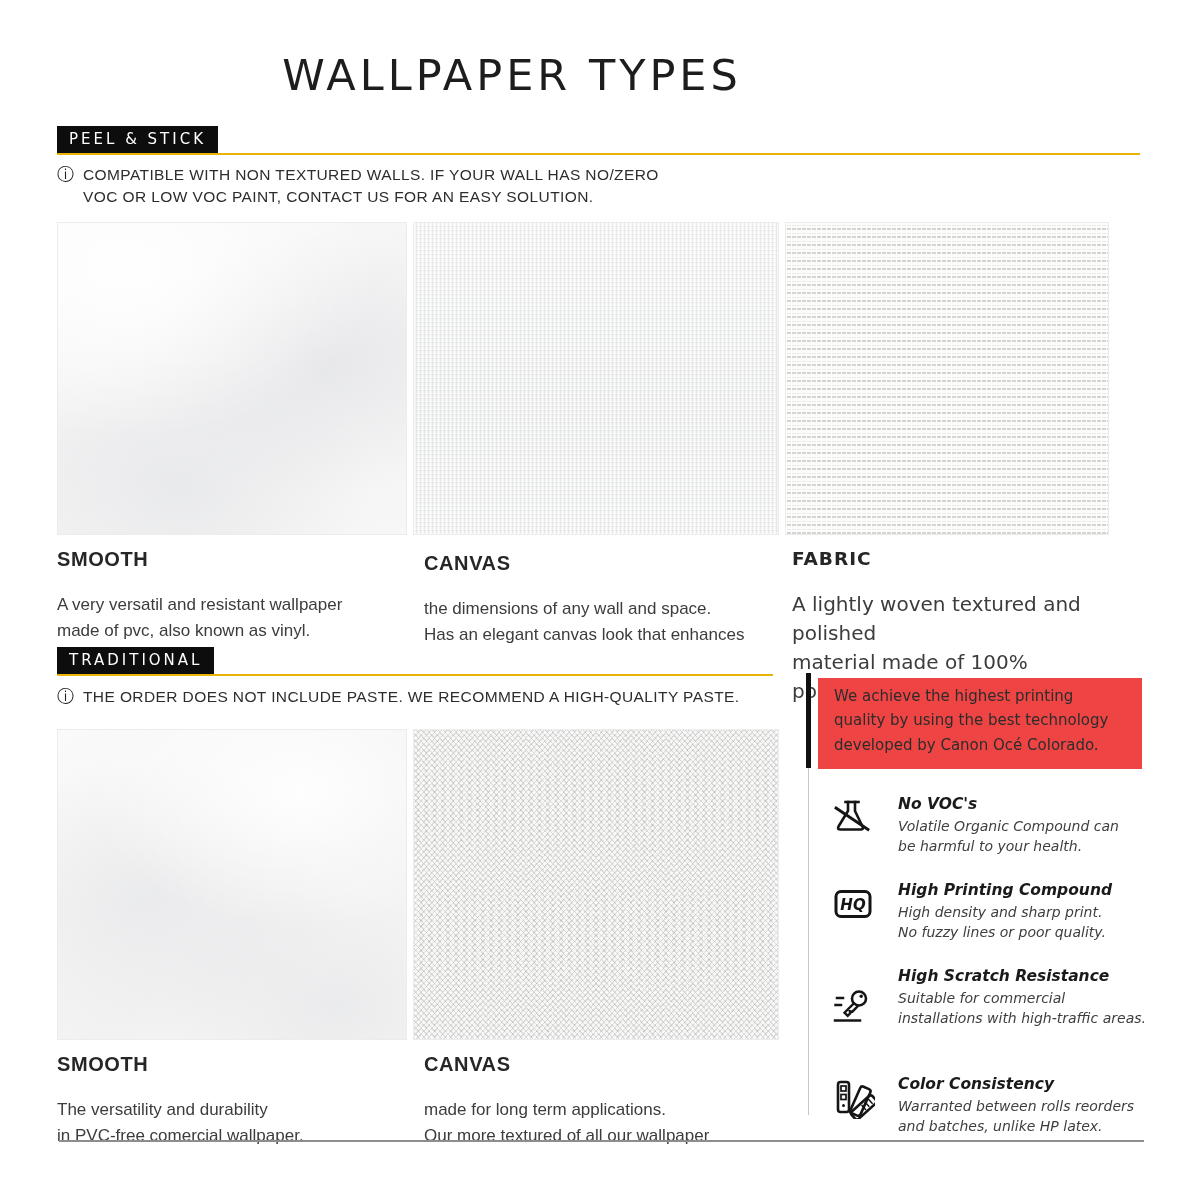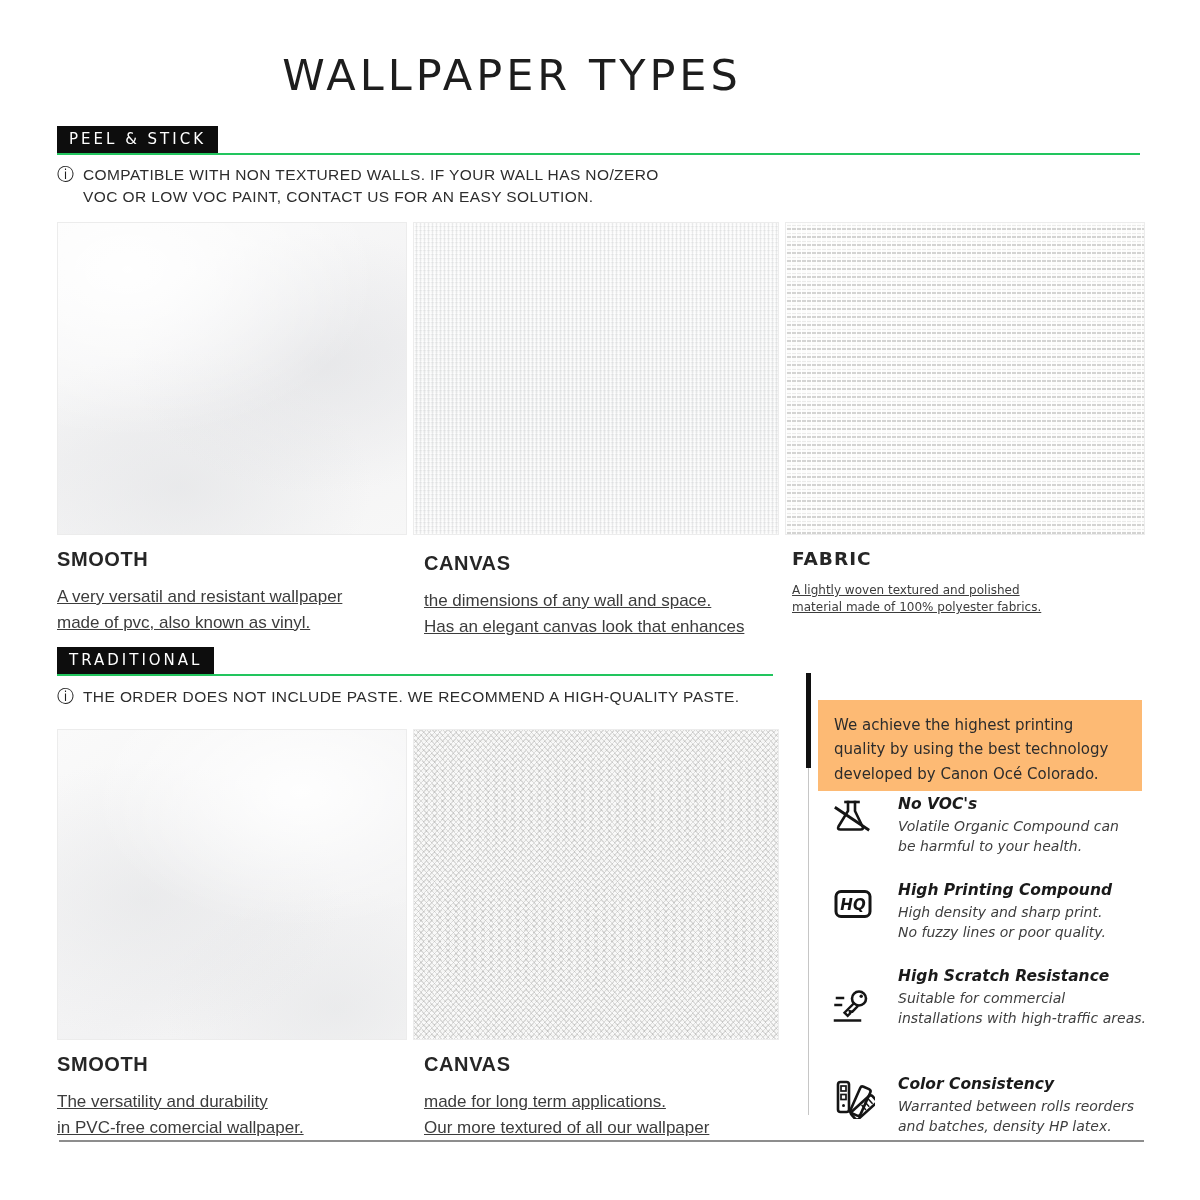--- a/index.html
+++ b/index.html
@@ -11,21 +11,21 @@
   .abs { position:absolute; }
 
   
   .page-title {
     top:50px; left:0; width:1000px; text-align:center;
     font-family:"DejaVu Sans", sans-serif; font-weight:400;
     font-size:43px; letter-spacing:4px; color:#1d1d1d; white-space:nowrap;margin-left:12px;
   }
 
   
-  .section-head { border-bottom:2px solid #22c55e; }
+  .section-head { border-bottom:2px solid #eab308; }
   .section-head .tag {
     display:inline-block; background:#0d0d0d; color:#ffffff;
     font-family:"DejaVu Sans", sans-serif; font-size:15px; font-weight:500;
     letter-spacing:3px; padding:4px 12px 5px 12px; white-space:nowrap;
   }
   .head-1 { left:57px; top:126px; width:1083px; }
   .head-2 { left:57px; top:647px; width:716px; }
 
   
   .note { display:flex; gap:9px; align-items:flex-start; }
@@ -39,28 +39,28 @@
   .note-2 { left:57px; top:686px; }
 
   
   .swatch { width:100%; border:1px solid #ececec; }
   .col { }
   .col .texts { padding-top:13px; }
   .col h3 {
     font-size:20px; font-weight:600; letter-spacing:0.6px; color:#262626;
     font-family:"Liberation Sans", sans-serif;
   }
-  .col .desc { margin-top:13px; font-size:17px; color:#3c3c3c; line-height:1.5;text-decoration:underline; }
+  .col .desc { margin-top:21px; font-size:17px; color:#3c3c3c; line-height:1.5; }
   .col .desc span { display:block; }
   .col.rounded-font h3 { font-family:"DejaVu Sans", sans-serif; font-size:18.5px; letter-spacing:1px; font-weight:600; }
-  .col.rounded-font .desc { font-family:"DejaVu Sans", sans-serif; font-size:12px; line-height:1.45; color:#3c3c3c; }
+  .col.rounded-font .desc { font-family:"DejaVu Sans", sans-serif; font-size:20px; line-height:1.45; color:#3c3c3c; }
 
   .c-p1 { left:57px;  top:222px; width:350px; }
   .c-p2 { left:413px; top:222px; width:366px; }
-  .c-p3 { left:785px; top:222px; width:360px; }
+  .c-p3 { left:785px; top:222px; width:324px; }
   .c-p1 .swatch, .c-p2 .swatch, .c-p3 .swatch { height:313px; }
   .c-p2 .texts { padding-left:11px; padding-top:17px; }
   .c-p3 .texts { padding-left:7px; }
 
   .c-t1 { left:57px;  top:729px; width:350px; }
   .c-t2 { left:413px; top:729px; width:366px; }
   .c-t1 .swatch, .c-t2 .swatch { height:311px; }
   .c-t2 .texts { padding-left:11px; }
 
   
@@ -98,22 +98,22 @@
     background-image:
       repeating-linear-gradient(48deg, rgba(138,138,136,0.26) 0 1px, rgba(255,255,255,0) 1px 4px),
       repeating-linear-gradient(-48deg, rgba(138,138,136,0.26) 0 1px, rgba(255,255,255,0) 1px 4px),
       repeating-linear-gradient(0deg, rgba(255,255,255,0.55) 0 2px, rgba(0,0,0,0) 2px 5px);
   }
 
   
   .side-bar-black { left:806px; top:673px; width:5px; height:95px; background:#101010; }
   .side-bar-gray  { left:808px; top:768px; width:1px; height:347px; background:#c6c6c6; }
   .quote-box {
-    left:818px; top:700px; width:324px; height:91px; background:#fdba74;
-    padding:13px 16px; font-family:"DejaVu Sans", sans-serif;
+    left:818px; top:678px; width:324px; height:91px; background:#ef4444;
+    padding:6px 16px; font-family:"DejaVu Sans", sans-serif;
     font-size:15px; line-height:1.62; color:#2c2c2c;
   }
   .quote-box span { display:block; white-space:nowrap; }
 
   .feature { left:831px; width:330px; display:flex; gap:23px; align-items:flex-start;font-style:italic; }
   .f-1 { top:795px; } .f-2 { top:881px; } .f-3 { top:967px;align-items:flex-end; } .f-4 { top:1075px; }
   .feature .f-icon { flex:0 0 44px; height:44px; }
   .feature h4 {
     font-family:"DejaVu Sans", sans-serif; font-size:15.5px; font-weight:700;
     color:#1a1a1a; margin-bottom:3px; white-space:nowrap;
@@ -279,18 +279,18 @@
     </g>
     <g transform="rotate(48 18 37)">
       <rect class="st" stroke-width="2.6" x="19.5" y="9" width="10" height="28" rx="2.5"></rect>
       <path class="st" stroke-width="1.5" d="M22 14 h5 M22 18.5 h5 M22 23 h5"></path>
     </g>
   </svg>
   <div>
     <h4>Color Consistency</h4>
     <div class="f-body">
       <span>Warranted between rolls reorders</span>
-      <span>and batches, density HP latex.</span>
+      <span>and batches, unlike HP latex.</span>
     </div>
   </div>
 </div>
 
 <div class="abs bottom-rule"></div>
 
 </body></html>

